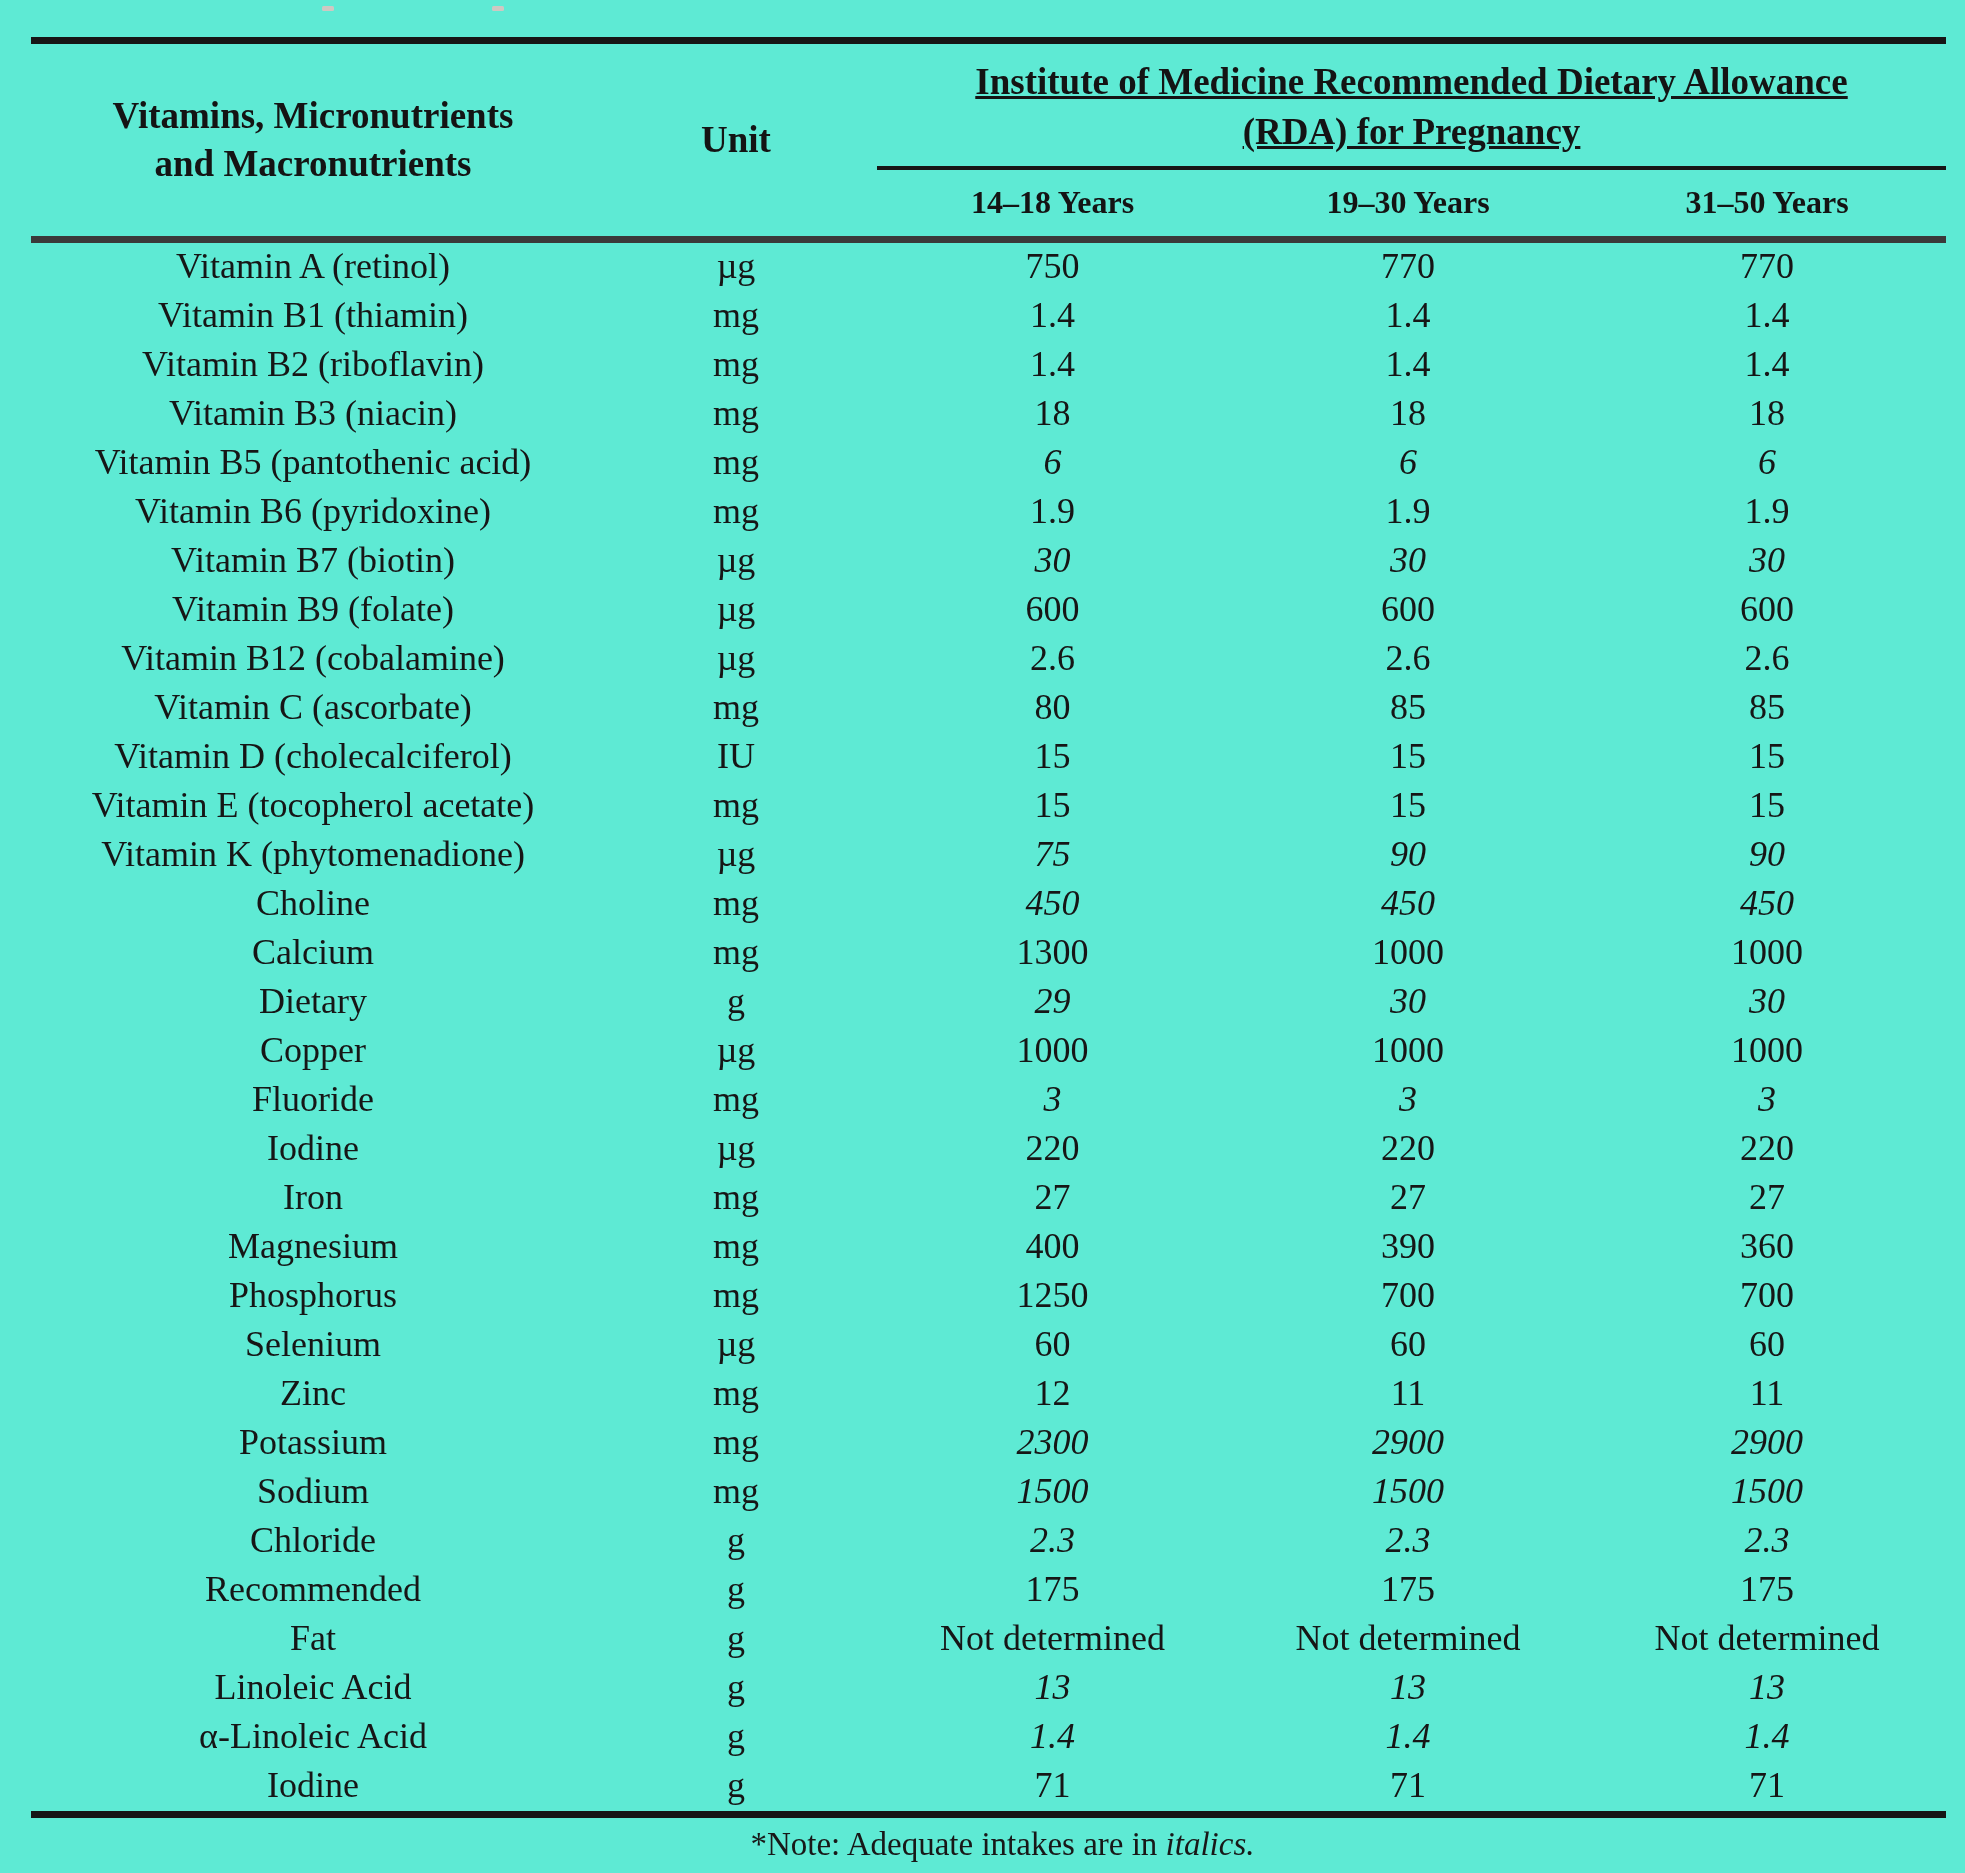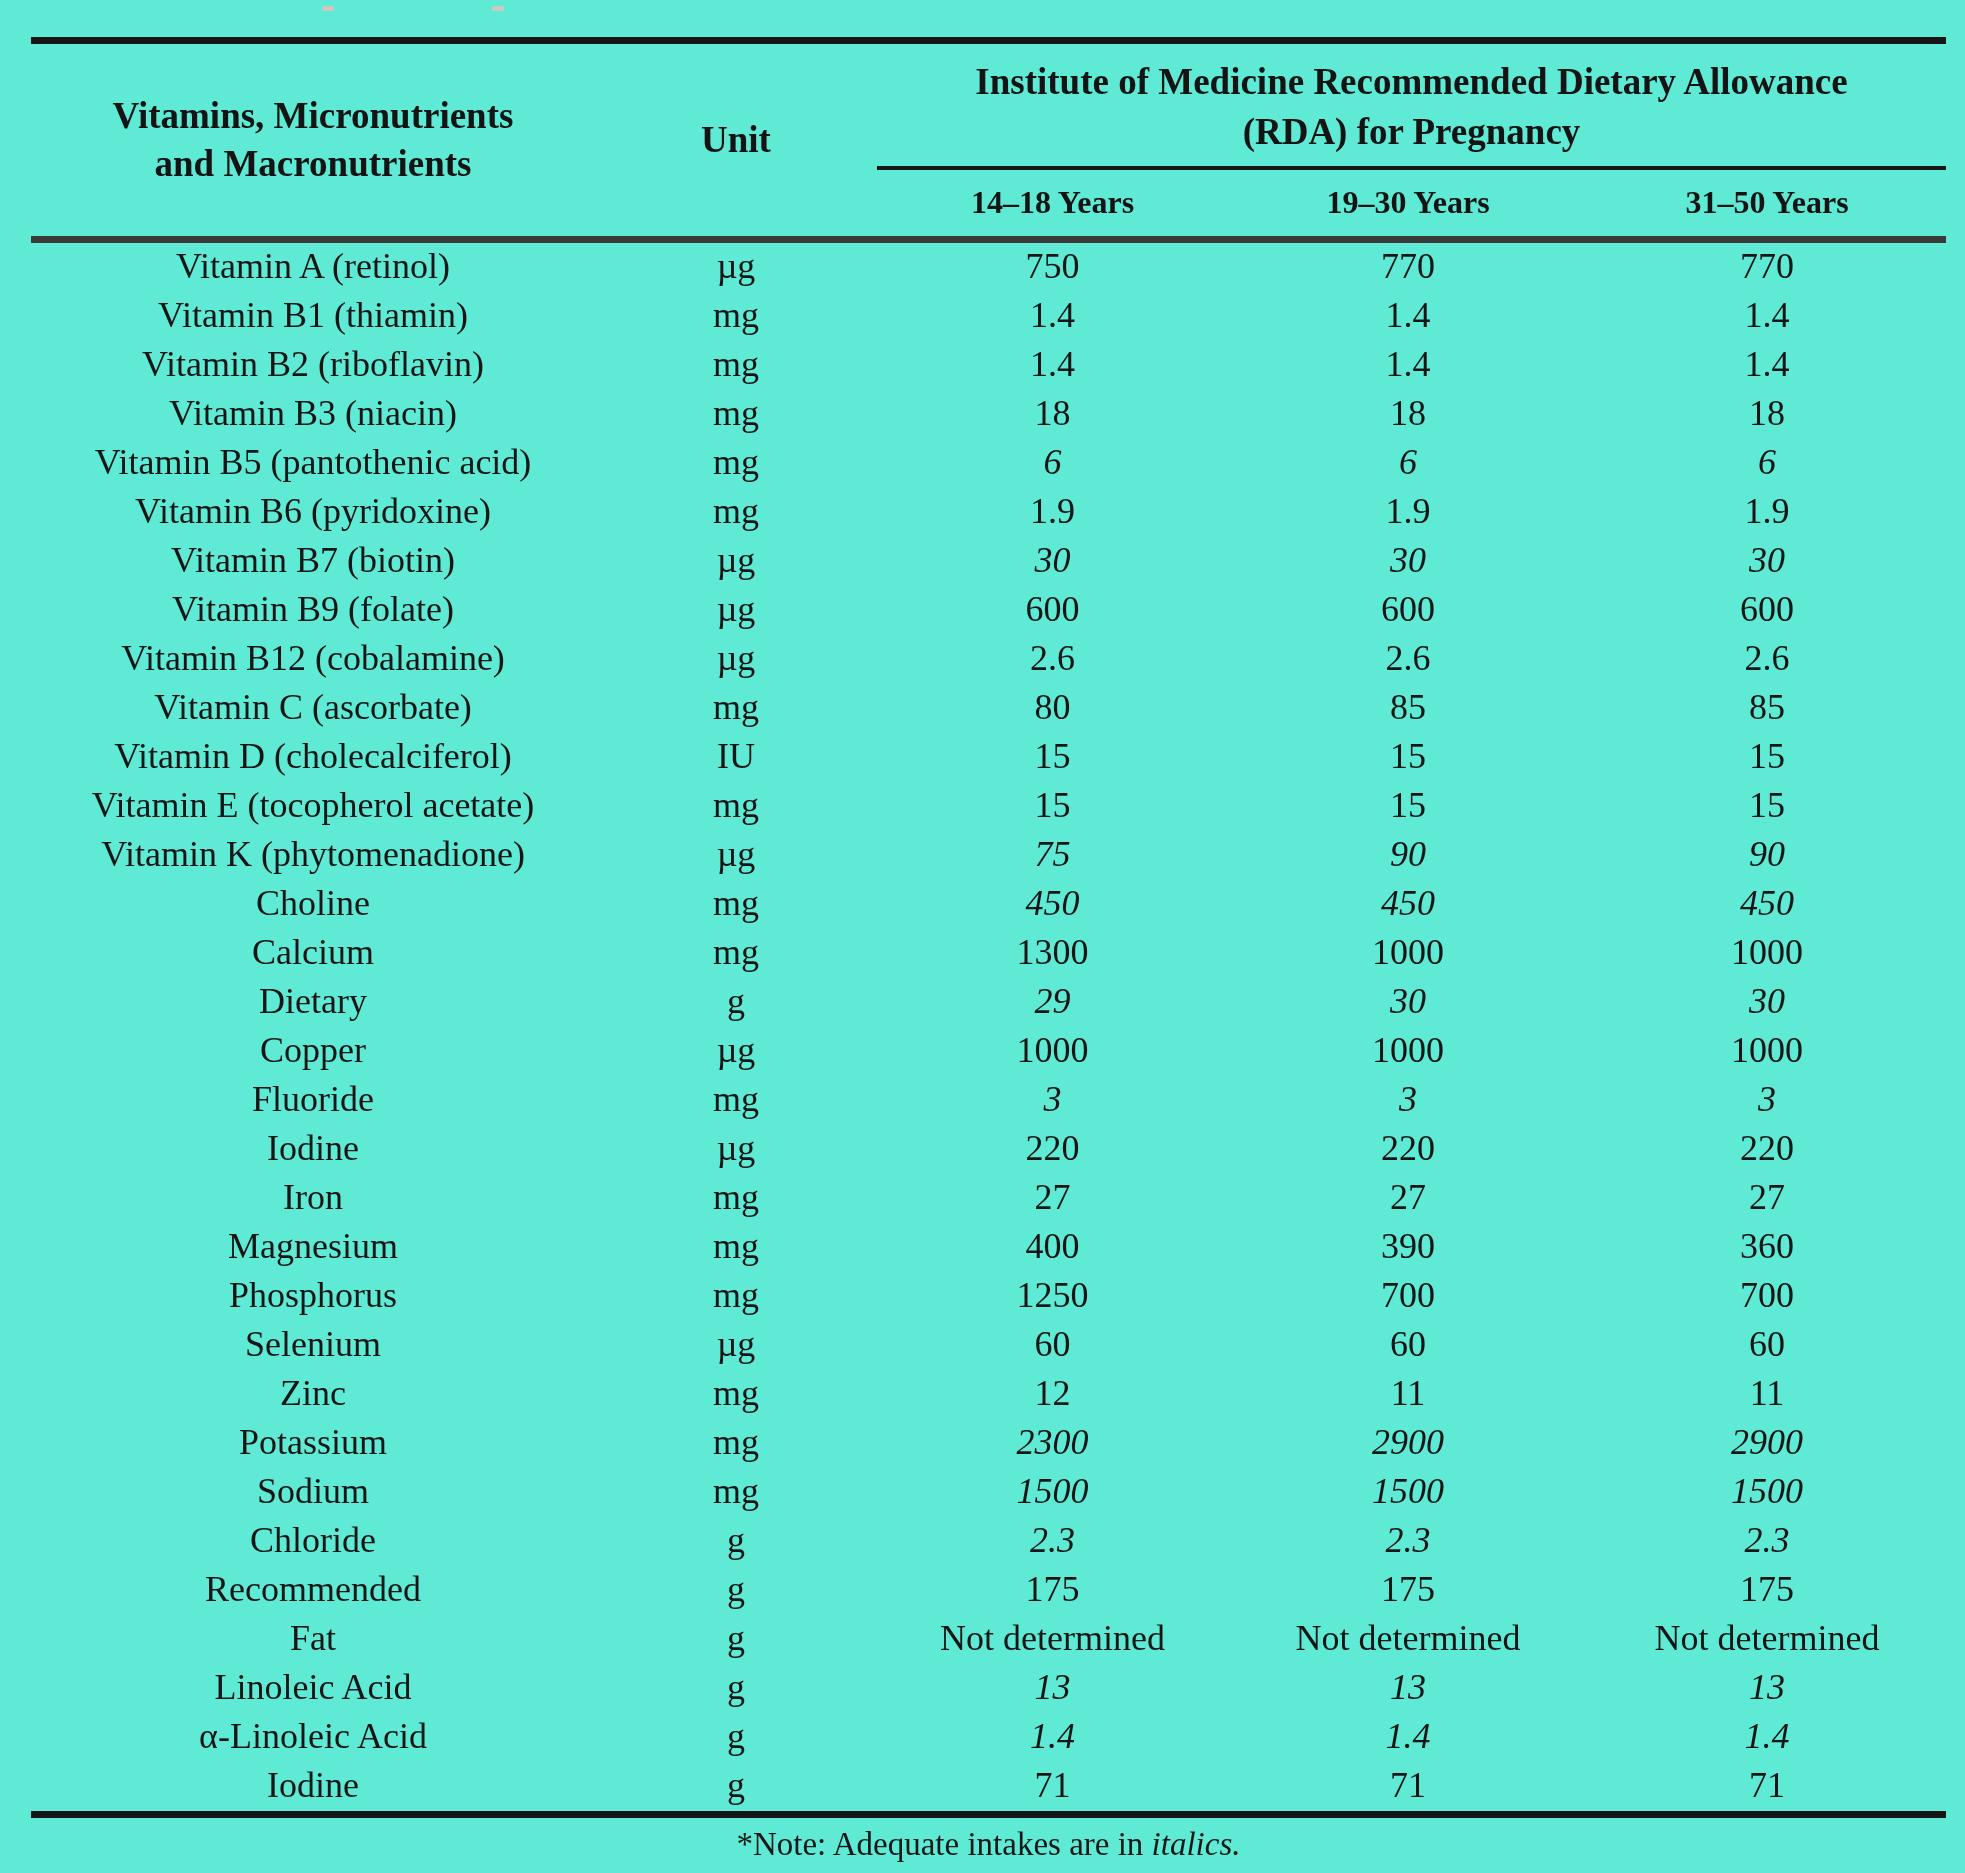--- a/index.html
+++ b/index.html
@@ -23,33 +23,33 @@
   col.c-name{width:564px}
   col.c-unit{width:282px}
   col.c-y1{width:351px}
   col.c-y2{width:360px}
   col.c-y3{width:358px}
 
   th{font-weight:bold;text-align:center;vertical-align:middle;color:#141414;padding:0;}
   .name-h,.unit-h{font-size:37px;line-height:1.3;white-space:pre-line;border-bottom:7px solid #3a3a3a;}
   .rda-h{
     font-size:37px;line-height:1.35;white-space:pre-line;
-    border-bottom:4.6px solid #161616;height:117px;padding-top:4.6px;
+    border-bottom:4.6px solid #161616;height:117px;padding-top:4.6px;text-decoration:underline;
   }
   .year-h{font-size:32px;height:66px;border-bottom:7px solid #3a3a3a;}
 
   td{
     text-align:center;vertical-align:middle;
     font-size:36px;height:49px;padding:0;line-height:1.05;
     color:#161616;
   }
   tr.ai td.v{font-style:italic;}
 
   .note{
-    position:absolute;left:31px;top:1826px;width:1915px;
+    position:absolute;left:45px;top:1826px;width:1915px;
     text-align:center;font-size:33px;color:#181818;
   }
   .note .it{font-style:italic;}
 </style>
 </head>
 <body>
 
 <div class="page">
 
   <div class="artifact a1"></div>

